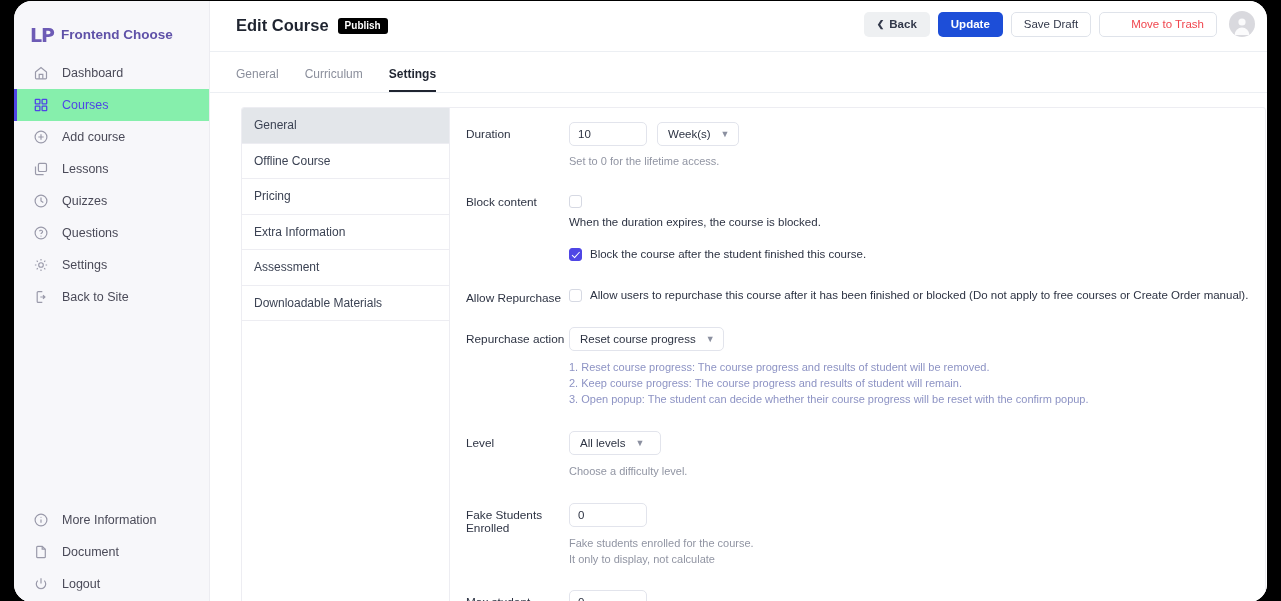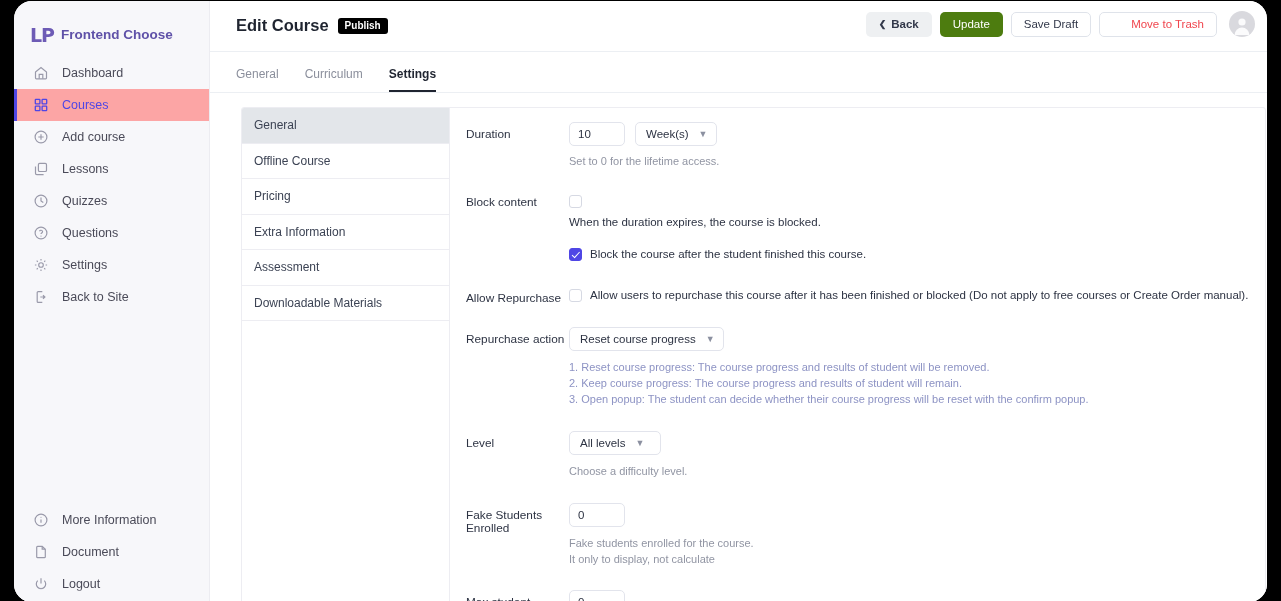--- a/index.html
+++ b/index.html
@@ -26,21 +26,21 @@
   .brand-mark { font-size: 19px; font-weight: 700; color: #6d5bb5; letter-spacing: -1px; font-family: "DejaVu Sans", sans-serif; }
   .brand-text { font-size: 13.5px; color: #5f51a8; font-weight: 600; }
 
   .nav { margin-top: 6px; }
   .nav-item {
     position: relative; display: flex; align-items: center; gap: 13px;
     height: 32px; padding-left: 19px; margin-bottom: 0;
     font-size: 12.5px; color: #4a4a58; cursor: pointer;
   }
   .nav-item + .nav-item { margin-top: 0; }
-  .nav-item.active { background: #fca5a5; color: #4f46e5; }
+  .nav-item.active { background: #86efac; color: #4f46e5; }
   .nav-item.active::before {
     content: ""; position: absolute; left: 0; top: 0; width: 3px; height: 100%; background: #4f46e5;
   }
   .nav-ico { width: 16px; height: 16px; flex: 0 0 16px; display: block; color: #9a9aaa; }
   .nav-item.active .nav-ico { color: #4f46e5; }
   .nav-bottom { position: absolute; left: 0; bottom: 0; width: 100%; padding-bottom: 2px; }
   .nav-bottom .nav-item { height: 32px; }
   .sidebar-fade { position: absolute; left: 0; bottom: 0; width: 100%; height: 14px;
      background: linear-gradient(rgba(247,247,250,0), #f7f7fa 70%); pointer-events: none; }
 
@@ -48,21 +48,21 @@
   #main { position: absolute; left: 196px; top: 0; right: 0; height: 601px; background: #fff; }
   .topbar { position: relative; height: 51px; border-bottom: 1px solid #eceff3; }
   .title-wrap { position: absolute; left: 26px; top: 15px; display: flex; align-items: center; gap: 9px; }
   .page-title { font-size: 16.5px; font-weight: 700; color: #1f2430; }
   .badge { background: #000000; color: #fff; font-size: 10px; font-weight: 700; padding: 2px 7px 3px; border-radius: 3px; }
   .actions { position: absolute; right: 12px; top: 10px; display: flex; align-items: center; gap: 8px; }
   .btn { height: 25px; border-radius: 5px; font-size: 11.5px; display: inline-flex; align-items: center;
          justify-content: center; gap: 5px; padding: 0 12px; cursor: pointer; border: 1px solid transparent;
          white-space: nowrap; font-weight: 500; }
   .btn-back { background: #eef0f2; color: #32384a; font-weight: 600; }
-  .btn-update { background: #4d7c0f; color: #fff; font-weight: 400; }
+  .btn-update { background: #1d4ed8; color: #fff; font-weight: 700; }
   .btn-draft { background: #fff; border-color: #dfe3ea; color: #32384a; }
   .btn-trash { background: #fff; border-color: #dfe3ea; color: #f0464e; padding-left: 31px; }
   .chev-left { font-size: 9px; line-height: 1; }
   .avatar { width: 26px; height: 26px; border-radius: 50%; background: #d9d9de; overflow: hidden; position: relative; margin-left: 4px; }
   .avatar svg { position: absolute; left: 3px; top: 4px; }
 
   
   .tabs { height: 41px; display: flex; align-items: flex-end; padding-left: 26px; gap: 26px;
           border-bottom: 1px solid #eceff3; }
   .tab { font-size: 12px; color: #8b8f9c; padding-bottom: 9px; cursor: pointer; border-bottom: 2px solid transparent; }
@@ -77,21 +77,21 @@
                  font-size: 12px; color: #3c4354; border-bottom: 1px solid #ededf2; cursor: pointer; }
   .subnav-item.active { background: #e3e6ea; }
 
   .form { flex: 1; padding: 14px 0 0 0; overflow: hidden; position: relative; }
   .row { display: flex; padding: 0 16px 0 16px; margin-bottom: 0; }
   .row-label { width: 103px; flex: 0 0 103px; font-size: 11.8px; color: #2d3343; padding-top: 6px; line-height: 1.15; }
   .row-field { flex: 1; min-width: 0; }
   .hint { font-size: 11px; color: #9195a3; line-height: 1.45; }
   .hint-indigo { font-size: 11px; color: #8d93c4; line-height: 1.45; }
 
-  input.txt { height: 24px; width: 56px; border: 1px solid #e2e4ec; border-radius: 5px;
+  input.txt { height: 24px; width: 78px; border: 1px solid #e2e4ec; border-radius: 5px;
               font-size: 11.5px; color: #2d3343; padding: 8px 8px; font-family: "Liberation Sans", sans-serif;
               background: #fff; outline: none; }
   .sel { height: 24px; border: 1px solid #e2e4ec; border-radius: 5px; display: inline-flex; align-items: center;
          gap: 10px; padding: 0 8px 0 10px; font-size: 11.5px; color: #2d3343; background: #fff; cursor: pointer; }
   .sel .cv { color: #8b90a0; font-size: 9px; }
 
   .cbline { display: flex; align-items: flex-start; gap: 8px; font-size: 11.5px; color: #2d3343; line-height: 1.2; }
   .cb { width: 13px; height: 13px; flex: 0 0 13px; border: 1px solid #d6d9e3; border-radius: 3px; background: #fff;
         margin-top: 0px; cursor: pointer; position: relative; }
   .cb.on { background: #4f46e5; border-color: #4f46e5; }

